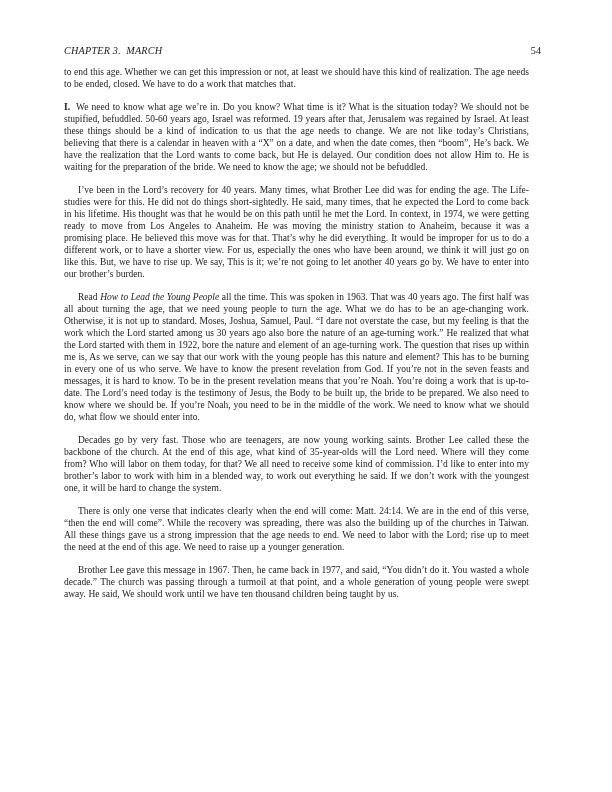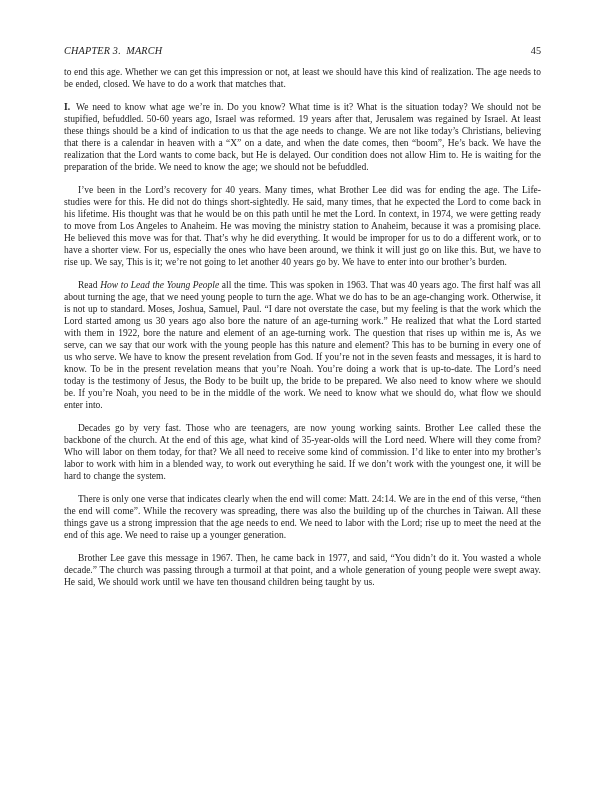--- a/index.html
+++ b/index.html
@@ -32,21 +32,21 @@
     letter-spacing: 0.2px;
   }
   .running-head .pagenum {
     font-style: normal;
   }
   .text-block {
     font-size: 9.5px;
     line-height: 12px;
   }
   .para {
-    margin: 0 0 11px 0;
+    margin: 0 12px 11px 0;
     text-align: justify;
     text-indent: 14px;
     hyphens: none;
     word-spacing: 0.2px;
   }
   .para.noindent {
     text-indent: 0;
   }
   .seg-bold {
     font-weight: bold;
@@ -56,21 +56,21 @@
     font-style: italic;
   }
 </style>
 </head>
 <body>
 
 <div class="page">
 
   <header class="running-head">
     <span class="chap">CHAPTER 3. MARCH</span>
-    <span class="pagenum">45</span>
+    <span class="pagenum">54</span>
   </header>
 
   <main class="text-block">
 
     <p class="para noindent">
       <span>to end this age. Whether we can get this impression or not, at least we should have this kind of realization. The age needs to be ended, closed. We have to do a work that matches that.</span>
     </p>
 
     <p class="para noindent">
       <span class="seg-bold">I.</span><span>We need to know what age we’re in. Do you know? What time is it? What is the situation today? We should not be stupified, befuddled. 50-60 years ago, Israel was reformed. 19 years after that, Jerusalem was regained by Israel. At least these things should be a kind of indication to us that the age needs to change. We are not like today’s Christians, believing that there is a calendar in heaven with a “X” on a date, and when the date comes, then “boom”, He’s back. We have the realization that the Lord wants to come back, but He is delayed. Our condition does not allow Him to. He is waiting for the preparation of the bride. We need to know the age; we should not be befuddled.</span>

